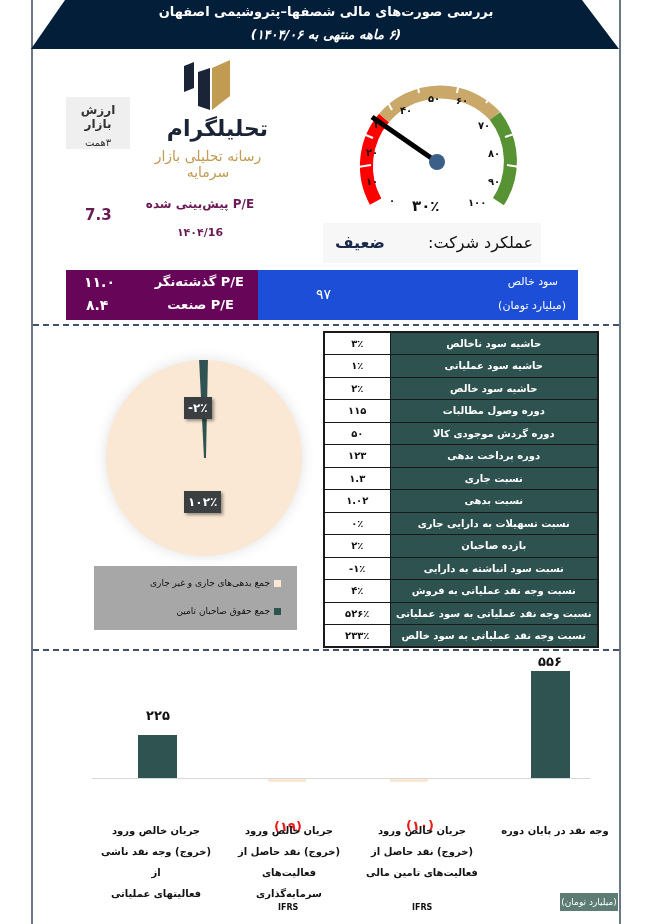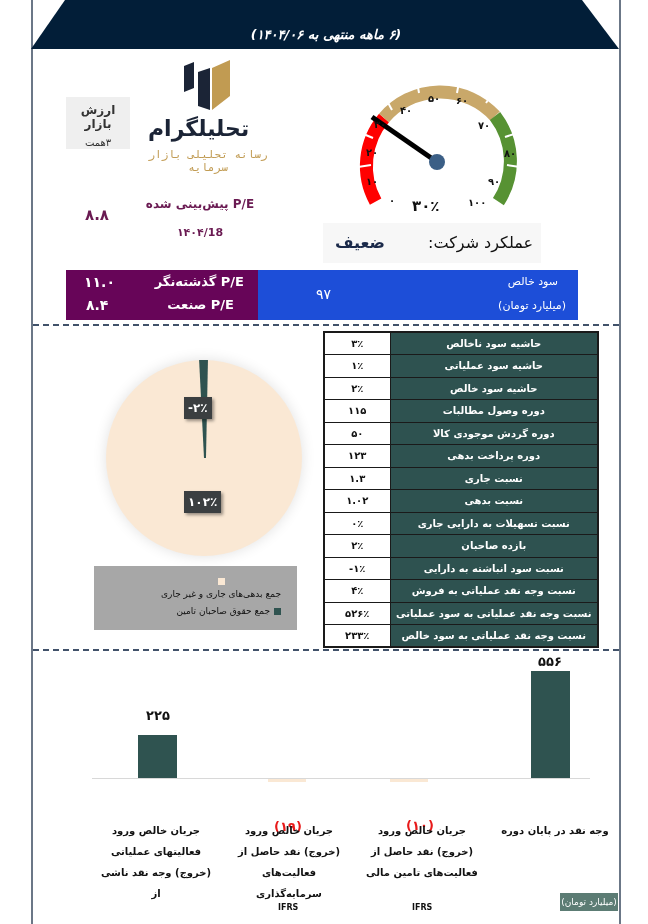--- a/index.html
+++ b/index.html
@@ -10,22 +10,22 @@
   .header svg { position: absolute; left: 0; top: 0; }
   .header .title { position: absolute; left: 0; width: 100%; text-align: center; color: #fff; font-weight: bold; font-size: 13px; direction: rtl; }
   .title1 { top: 4px; }
   .title2 { top: 27px; font-style: italic; }
 
   .mcap { position: absolute; left: 66px; top: 97px; width: 64px; height: 52px; background: #efefef; text-align: center; direction: rtl; }
   .mcap .l1 { font-size: 12px; font-weight: bold; color: #333; margin-top: 6px; }
   .mcap .l2 { font-size: 10px; color: #333; margin-top: 6px; }
 
   .logo { position: absolute; left: 148px; top: 58px; width: 120px; height: 110px; }
-  .logo-text { position: absolute; left: 148px; top: 116px; width: 120px; text-align: left; font-size: 22px; font-weight: bold; color: #1b2436; direction: rtl; }
-  .logo-sub { position: absolute; left: 148px; top: 148px; width: 120px; text-align: center; font-size: 11px; color: #c19b52; direction: rtl; font-family: Liberation Mono, monospace; }
+  .logo-text { position: absolute; left: 148px; top: 116px; width: 120px; text-align: right; font-size: 22px; font-weight: bold; color: #1b2436; direction: rtl; }
+  .logo-sub { position: absolute; left: 148px; top: 148px; width: 120px; text-align: center; font-size: 14px; color: #c19b52; direction: rtl; }
 
   .pe-fc-val { position: absolute; left: 85px; top: 206px; font-size: 15px; font-weight: bold; color: #6a1a52; }
   .pe-fc-label { position: absolute; left: 140px; top: 197px; width: 120px; text-align: center; font-size: 12px; font-weight: bold; color: #6a1a52; direction: rtl; }
   .pe-fc-date { position: absolute; left: 140px; top: 226px; width: 120px; text-align: center; font-size: 11px; font-weight: bold; color: #6a1a52; }
 
   .gauge { position: absolute; left: 340px; top: 75px; width: 200px; height: 145px; }
   .gauge .lbl { position: absolute; font-size: 10px; font-weight: bold; color: #111; }
   .gauge .center-lbl { position: absolute; left: 72px; top: 122px; font-size: 15px; font-weight: bold; color: #111; }
 
   .perf { position: absolute; left: 323px; top: 223px; width: 218px; height: 40px; background: #f7f7f7; direction: rtl; font-size: 16px; color: #111; }
@@ -66,39 +66,40 @@
 </style>
 </head>
 <body>
 
 <div class="frame"></div>
 
 <div class="header">
   <svg width="590" height="49">
     <polygon points="34,0 551,0 588,49 0,49" fill="#021e38"></polygon>
   </svg>
+  <div class="title title1">بررسی صورت‌های مالی شصفها–پتروشیمی اصفهان</div>
   <div class="title title2">(۶ ماهه منتهی به ۱۴۰۴/۰۶)</div>
 </div>
 
 <div class="mcap">
   <div class="l1">ارزش بازار</div>
   <div class="l2">۳همت</div>
 </div>
 
 <svg class="logo" viewBox="0 0 120 110">
   <polygon points="36,8 46,4 46,30 36,34" fill="#1b2436"></polygon>
   <polygon points="50,14 62,10 62,52 50,48" fill="#1b2436"></polygon>
   <polygon points="64,10 82,2 82,38 64,52" fill="#c19b52"></polygon>
 </svg>
 <div class="logo-text">تحلیلگرام</div>
 <div class="logo-sub">رسانه تحلیلی بازار سرمایه</div>
 
-<div class="pe-fc-val">۸.۸</div>
+<div class="pe-fc-val">7.3</div>
 <div class="pe-fc-label">P/E پیش‌بینی شده</div>
-<div class="pe-fc-date">۱۴۰۴/18</div>
+<div class="pe-fc-date">۱۴۰۴/16</div>
 
 <div class="gauge">
   <svg width="200" height="145" viewBox="0 0 200 145">
     <g fill="none" stroke-width="13">
       <path d="M 35.6 126.6 A 74 74 0 0 1 44.0 43.0" stroke="#ff0000"></path>
       <path d="M 44.0 43.0 A 74 74 0 0 1 155.0 41.0" stroke="#c9a86a"></path>
       <path d="M 155.0 41.0 A 74 74 0 0 1 158.4 126.6" stroke="#579233"></path>
     </g>
     <g stroke="#ffffff" stroke-width="2">
       <line x1="31" y1="90" x2="18" y2="92"></line>
@@ -114,21 +115,21 @@
     <circle cx="97" cy="87" r="8" fill="#3b5f86"></circle>
   </svg>
   <span class="lbl" style="left:49px;top:120px;">۰</span>
   <span class="lbl" style="left:26px;top:101px;">۱۰</span>
   <span class="lbl" style="left:26px;top:72px;">۲۰</span>
   <span class="lbl" style="left:34px;top:44px;">۳۰</span>
   <span class="lbl" style="left:60px;top:20px;margin-top:10px;">۴۰</span>
   <span class="lbl" style="left:88px;top:18px;">۵۰</span>
   <span class="lbl" style="left:116px;top:20px;">۶۰</span>
   <span class="lbl" style="left:138px;top:45px;">۷۰</span>
-  <span class="lbl" style="left:148px;top:73px;margin-left:16px;">۸۰</span>
+  <span class="lbl" style="left:148px;top:73px;">۸۰</span>
   <span class="lbl" style="left:148px;top:101px;">۹۰</span>
   <span class="lbl" style="left:128px;top:122px;">۱۰۰</span>
   <span class="center-lbl">۳۰٪</span>
 </div>
 
 <div class="perf">
   <span class="lbl">عملکرد شرکت:</span>
   <span class="val">ضعیف</span>
 </div>
 
@@ -149,21 +150,21 @@
 
 <div class="pie">
   <svg width="196" height="196" viewBox="0 0 196 196" style="position:absolute;left:0;top:0;">
     <polygon points="93,-2 102,-2 100,98 98,98" fill="#2f5350"></polygon>
   </svg>
 </div>
 <div class="pie-label" style="left:184px;top:397px;">-۲٪</div>
 <div class="pie-label" style="left:184px;top:491px;">۱۰۲٪</div>
 
 <div class="legend">
-  <div class="item" style="top:12px;flex-direction:column;">
+  <div class="item" style="top:12px;">
     <span class="sw" style="background:#fae8d4;"></span>
     <span>جمع بدهی‌های جاری و غیر جاری</span>
   </div>
   <div class="item" style="top:40px;">
     <span class="sw" style="background:#2f5350;"></span>
     <span>جمع حقوق صاحبان تامین</span>
   </div>
 </div>
 
 <table class="ratios">
@@ -236,22 +237,22 @@
   <div class="bar-neg" style="left:390px;top:779px;width:38px;"></div>
   <div class="bar" style="left:531px;top:671px;width:39px;height:107px;"></div>
 
   <div class="bar-val" style="left:128px;top:708px;">۲۲۵</div>
   <div class="bar-val neg" style="left:258px;top:795px;">(۱۹)</div>
   <div class="bar-val neg" style="left:390px;top:794px;">(۱۰)</div>
   <div class="bar-val" style="left:520px;top:654px;">۵۵۶</div>
 
   <div class="cat" style="left:96px;">
     <div>جریان خالص ورود</div>
+    <div>(خروج) وجه نقد ناشی از</div>
     <div>فعالیتهای عملیاتی</div>
-    <div>(خروج) وجه نقد ناشی از</div>
   </div>
   <div class="cat" style="left:229px;">
     <div>جریان خالص ورود</div>
     <div>(خروج) نقد حاصل از</div>
     <div>فعالیت‌های سرمایه‌گذاری</div>
   </div>
   <div class="cat" style="left:362px;">
     <div>جریان خالص ورود</div>
     <div>(خروج) نقد حاصل از</div>
     <div>فعالیت‌های تامین مالی</div>

